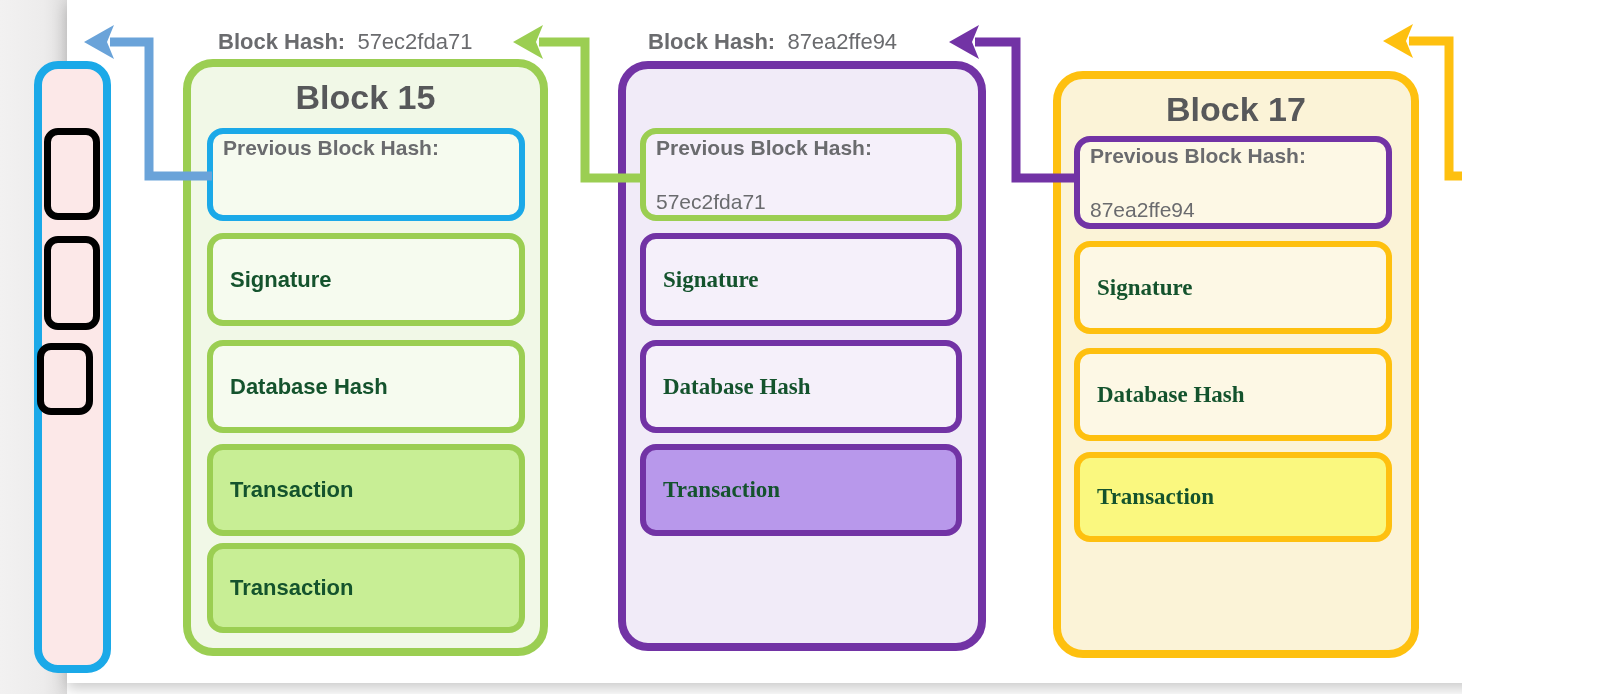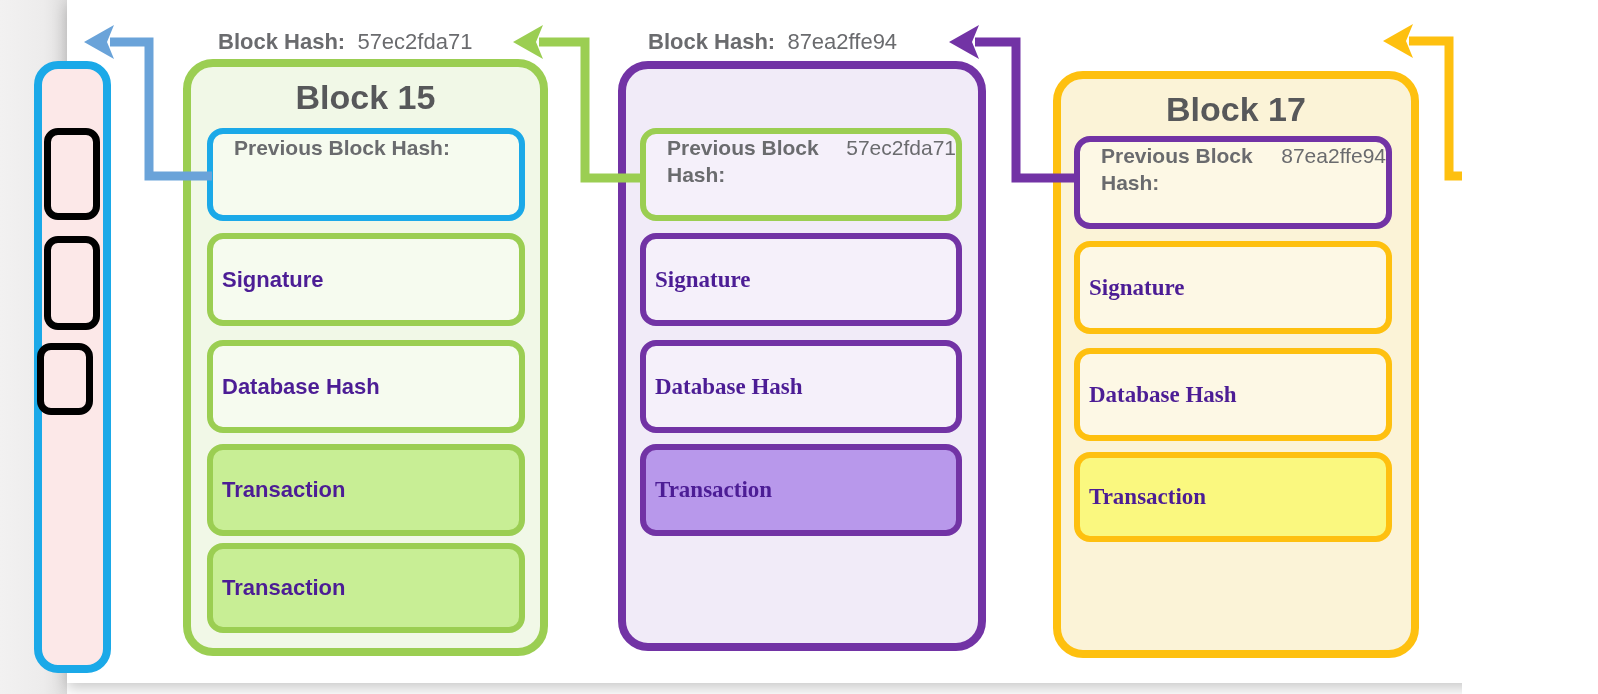--- a/index.html
+++ b/index.html
@@ -17,23 +17,23 @@
   .block15{left:183px;top:59px;width:365px;height:597px;border-color:#9BCE52;background:#F1F8E7;}
   .block16{left:618px;top:61px;width:368px;height:590px;border-color:#7233A5;background:#F1EBF8;}
   .block17{left:1053px;top:63px;width:366px;height:587px;border-color:#FEC00F;background:#FBF3D7;margin-top:8px;}
   .lpart{left:34px;top:61px;width:77px;height:612px;border-color:#1BA9E8;background:#FCE8E8;border-radius:24px;}
   .rpart{left:1482px;top:65px;width:81px;height:583px;border-color:#C00D0D;background:#FCE8E8;border-radius:24px;}
 
   .title{position:absolute;left:0;right:0;top:8px;text-align:center;
     font-size:34px;font-weight:bold;color:#57585A;line-height:44px;}
 
   .row{position:absolute;box-sizing:border-box;border:6px solid;border-radius:16px;}
-  .lab{display:flex;align-items:center;padding-left:9px;font-weight:bold;font-size:22px;color:#4c1d95;}
+  .lab{display:flex;align-items:center;padding-left:17px;font-weight:bold;font-size:22px;color:#14532d;}
   .serif{font-family:"Liberation Serif", serif;font-size:23px;}
-  .pbh{display:flex;flex-direction:row;justify-content:flex-start;padding-left:21px;
+  .pbh{display:flex;flex-direction:column;justify-content:space-between;padding-left:10px;
     font-size:21px;color:#6A6B6E;line-height:27px;}
   .pbh .l{font-weight:bold;}
 
   .bd-green{border-color:#9BCE52;} .bd-cyan{border-color:#1BA9E8;} .bd-navy{border-color:#1B2A5E;}
   .bd-purple{border-color:#7233A5;} .bd-gold{border-color:#FEC00F;} .bd-red{border-color:#C00D0D;}
   .bg-glight{background:#F6FBEF;} .bg-gtrans{background:#C8EE95;}
   .bg-plight{background:#F5F0FA;} .bg-ptrans{background:#B898EB;}
   .bg-ylight{background:#FDF8E5;} .bg-ytrans{background:#FAF87F;}
 
   .mini{position:absolute;box-sizing:border-box;border:7px solid;border-radius:14px;background:#FCE8E8;}

